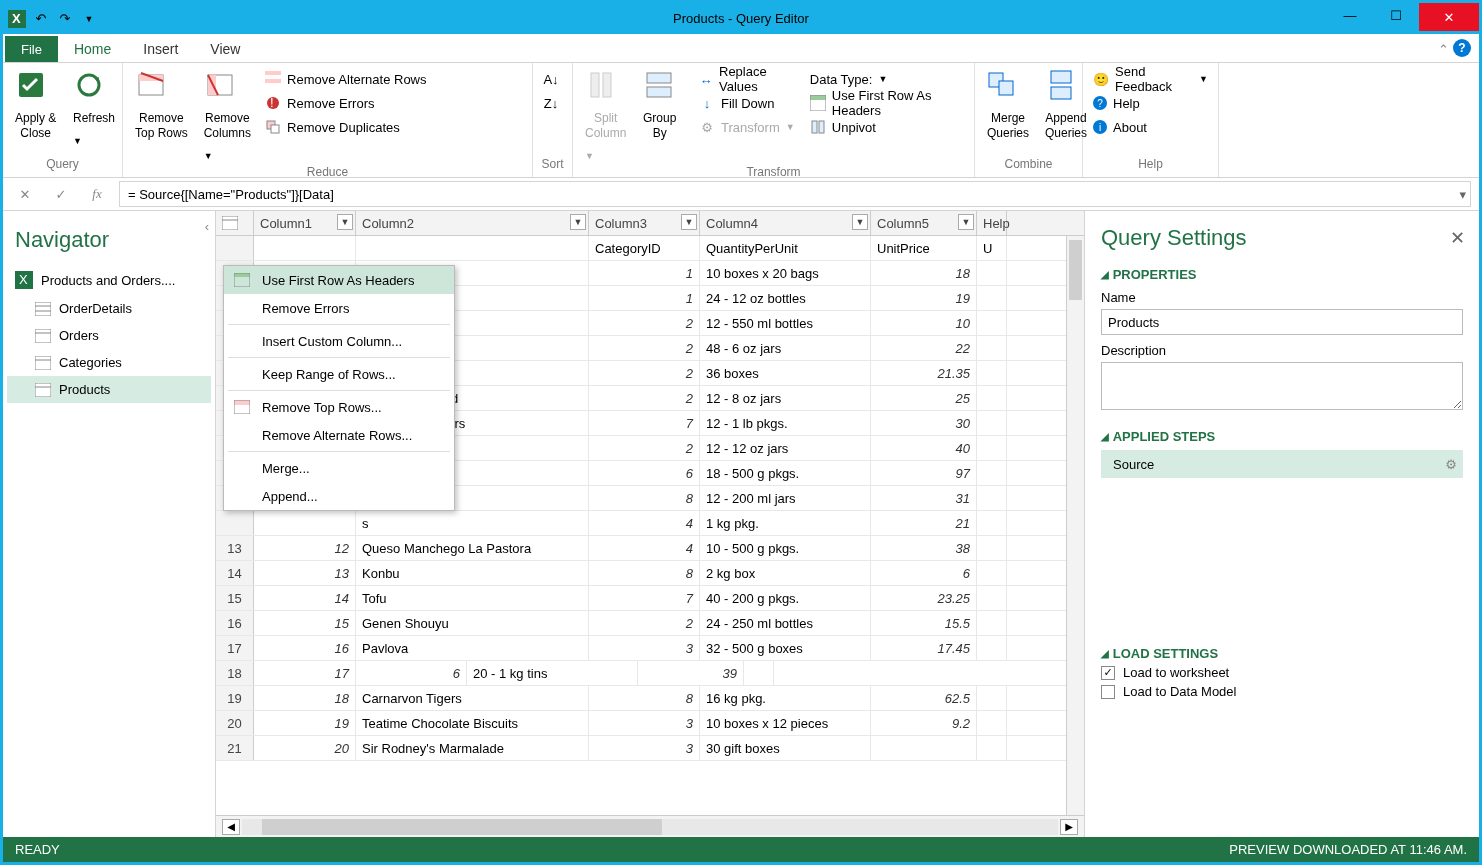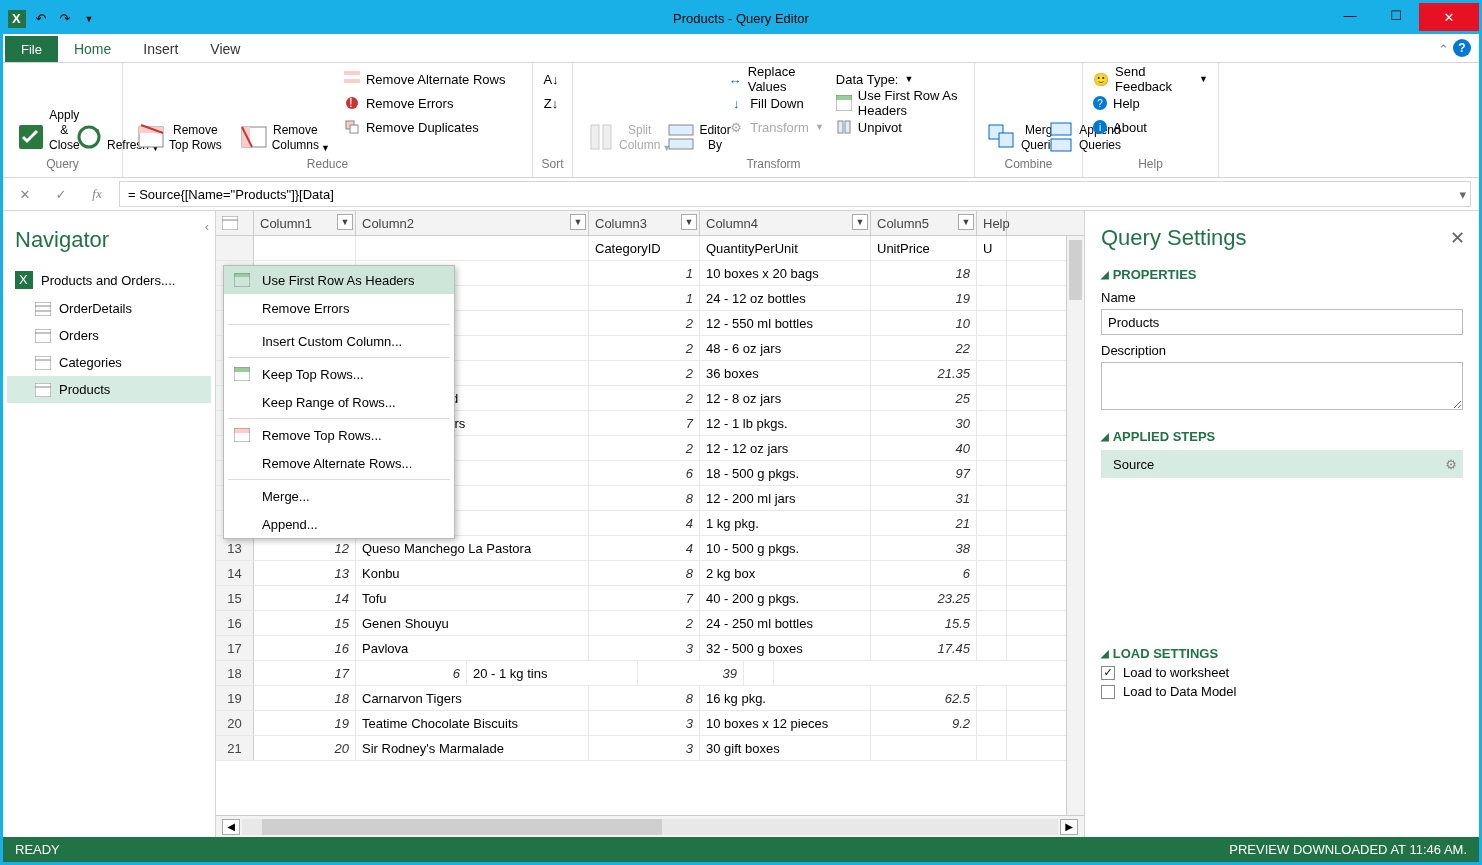--- a/index.html
+++ b/index.html
@@ -15,21 +15,21 @@
 .tabbar{height:29px;display:flex;align-items:flex-end;border-bottom:1px solid #d4d4d4;padding-left:2px;position:relative}
 .file-tab{height:26px;background:#217346;color:#fff;padding:0 16px;display:flex;align-items:center;font-size:13px}
 .tab{height:26px;padding:0 16px;display:flex;align-items:center;color:#333;font-size:14px}
 .tab.active{color:#217346}
 .help-icon{position:absolute;right:8px;top:5px;width:18px;height:18px;background:#0078d4;border-radius:50%;color:#fff;display:flex;align-items:center;justify-content:center;font-weight:bold;font-size:12px}
 .chevron{position:absolute;right:30px;top:8px;color:#888}
 .ribbon{height:115px;border-bottom:1px solid #d4d4d4;display:flex;background:#fff}
 .ribbon-group{border-right:1px solid #e1e1e1;padding:4px 6px;display:flex;flex-direction:column}
 .ribbon-group-body{display:flex;flex:1;gap:4px}
 .ribbon-group-label{text-align:center;color:#777;font-size:12px;padding:2px 0}
-.rbtn-lg{display:flex;align-items:flex-end;padding:2px 6px;gap:2px;min-width:54px}
+.rbtn-lg{display:flex;flex-direction:column;align-items:flex-start;padding:2px 6px;gap:10px;min-width:54px}
 .rbtn-lg .ico{width:32px;height:32px;display:flex;align-items:center;justify-content:center}
 .rbtn-lg .lbl{font-size:12px;text-align:center;line-height:1.25}
 .rbtn-sm{display:flex;align-items:center;gap:6px;padding:2px 4px;font-size:13px;height:24px}
 .rbtn-sm .ico{width:16px;height:16px;display:flex;align-items:center;justify-content:center}
 .col{display:flex;flex-direction:column;justify-content:flex-start;gap:0}
 .fx-bar{height:33px;border-bottom:1px solid #d4d4d4;display:flex;align-items:center;padding:0 8px;gap:8px}
 .fx-btn{width:28px;height:24px;display:flex;align-items:center;justify-content:center;color:#888}
 .fx-input{flex:1;height:26px;border:1px solid #d4d4d4;padding:0 8px;font-family:Consolas,monospace;font-size:13px;display:flex;align-items:center;position:relative}
 .fx-dd{position:absolute;right:4px;color:#666}
 .main{flex:1;display:flex;overflow:hidden}
@@ -219,21 +219,21 @@
 Column</span>
             <span style="font-size:9px">▼</span>
           </div>
     <div class="rbtn-lg">
             <span class="ico">
               <svg width="32" height="32">
                 <rect x="4" y="4" width="24" height="10" fill="#ddeeff" stroke="#888"></rect>
                 <rect x="4" y="18" width="24" height="10" fill="#ddeeff" stroke="#888"></rect>
               </svg>
             </span>
-            <span class="lbl" style="white-space:pre-line">Editor
+            <span class="lbl" style="white-space:pre-line">Group
 By</span>
           </div>
     <div class="col">
      <div class="rbtn-sm">
               <span class="ico" style="color:#06c">↔</span>
               <span>Replace Values</span>
             </div>
      <div class="rbtn-sm">
               <span class="ico" style="color:#06c">↓</span>
               <span>Fill Down</span>
@@ -674,29 +674,20 @@
     </div>
     <div class="ctxitem">
       <span>Remove Errors</span>
     </div>
     <div class="ctxsep"></div>
     <div class="ctxitem">
       <span>Insert Custom Column...</span>
     </div>
     <div class="ctxsep"></div>
     <div class="ctxitem">
-      <span class="cico">
-        <svg width="16" height="14">
-          <rect width="16" height="5" fill="#9c9"></rect>
-          <rect width="16" height="14" fill="none" stroke="#888"></rect>
-        </svg>
-      </span>
-      <span>Keep Top Rows...</span>
-    </div>
-    <div class="ctxitem">
       <span>Keep Range of Rows...</span>
     </div>
     <div class="ctxsep"></div>
     <div class="ctxitem">
       <span class="cico">
         <svg width="16" height="14">
           <rect width="16" height="5" fill="#fcc"></rect>
           <rect width="16" height="14" fill="none" stroke="#888"></rect>
         </svg>
       </span>

